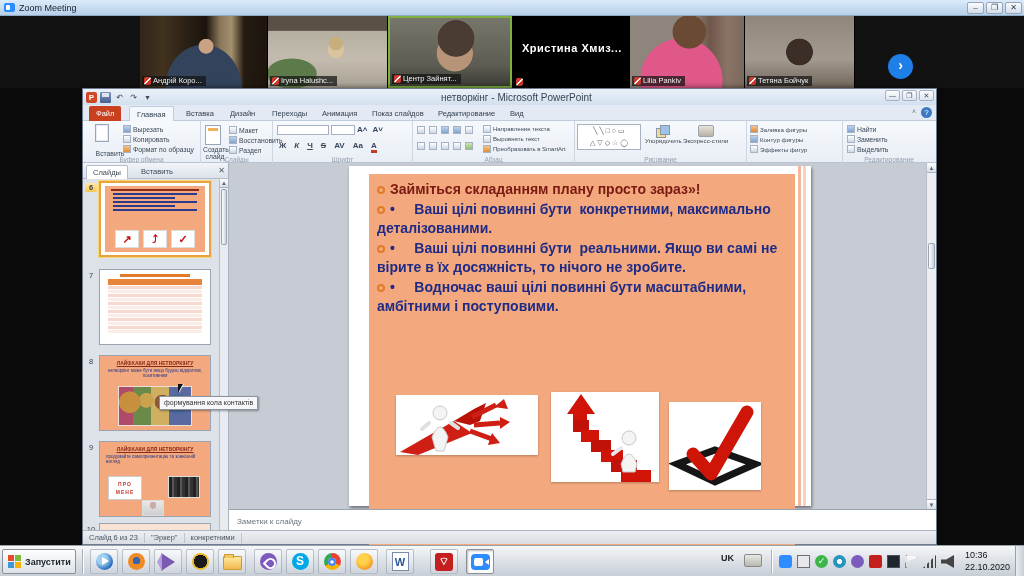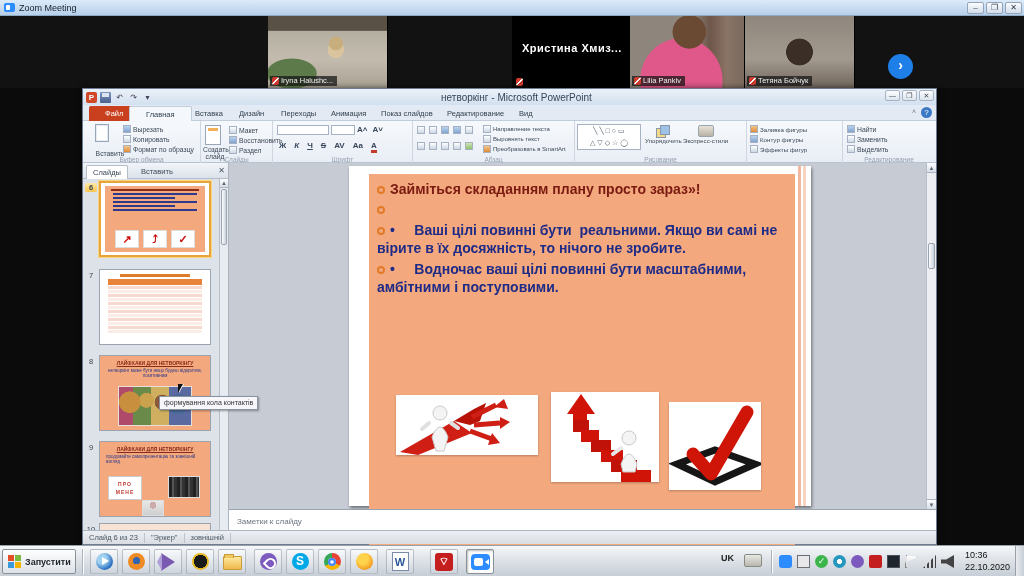--- a/index.html
+++ b/index.html
@@ -66,21 +66,21 @@
   .ppt-logo { background:#d04727; color:#fff; font-weight:bold; border-radius:2px; font-size:8px; }
   .save-ic { background:linear-gradient(#7d95c0,#4a618c); border-radius:1px; position:relative; }
   .save-ic::after { content:""; position:absolute; left:2px; top:1px; width:7px; height:4px; background:#dce4f0; }
   .ppt-title { position:absolute; left:14px; right:0; text-align:center; font-size:10px; color:#3a4554; pointer-events:none; }
   .ppt-controls { position:absolute; right:2px; top:1px; display:flex; gap:2px; }
   .pwc { width:15px; height:11px; font-size:7px; line-height:10px; text-align:center; color:#44505f;
     background:linear-gradient(#fcfdfe,#dde5ee); border:1px solid #a4b2c4; border-radius:2px; }
   .pwc.min::before{content:"—";} .pwc.max::before{content:"❐";} .pwc.cls::before{content:"✕";}
 
   .tabrow { position:absolute; left:0; top:16px; right:0; height:16px; background:#e4eaf3; border-bottom:1px solid #c2cddb; }
-  .rtab { position:absolute; top:1px; height:15px; font-size:7.5px; line-height:15px; padding:0 16px; color:#33404f; }
+  .rtab { position:absolute; top:1px; height:15px; font-size:7.5px; line-height:15px; padding:0 7px; color:#33404f; }
   .rtab.file { background:#c8401e; color:#fff; border-radius:2px 2px 0 0; }
   .rtab.active { background:#f4f8fc; border:1px solid #c2cddb; border-bottom:none; border-radius:2px 2px 0 0; }
   .ribbon-help { position:absolute; right:4px; top:2px; width:11px; height:11px; border-radius:50%;
     background:#3b79c4; color:#fff; font-size:8px; line-height:11px; text-align:center; }
   .ribbon-collapse { position:absolute; right:20px; top:3px; font-size:7px; color:#6b7684; }
 
   .ribbon { position:absolute; left:0; top:32px; right:0; height:42px; background:linear-gradient(#f6f9fc,#e9eef6); border-bottom:1px solid #b9c4d2; }
   .rgroup { position:absolute; top:0; height:42px; border-right:1px solid #cdd6e1; }
   .glabel { position:absolute; left:0; right:0; bottom:0; text-align:center; font-size:6.5px; color:#939dab; }
   .minirow { position:absolute; font-size:6.8px; color:#3c4856; white-space:nowrap; display:flex; align-items:center; gap:2px; }
@@ -240,24 +240,36 @@
     <span class="zoom-app-icon"></span>
     <span class="zoom-title">Zoom Meeting</span>
     <div class="win-controls">
       <span class="wc min"></span>
       <span class="wc max"></span>
       <span class="wc cls"></span>
     </div>
   </div>
 
   <div class="video-strip">
+    <div class="tile t0">
+      <div class="name-tag">
+        <span class="mic-muted"></span>
+        <span>Андрій Коро...</span>
+      </div>
+    </div>
     <div class="tile t1">
       <div class="name-tag">
         <span class="mic-muted"></span>
         <span>Iryna Halushc...</span>
+      </div>
+    </div>
+    <div class="tile t2">
+      <div class="name-tag">
+        <span class="mic-muted"></span>
+        <span>Центр Зайнят...</span>
       </div>
     </div>
     <div class="tile t3">
       <span class="big-name">Христина  Хмиз...</span>
       <div class="name-tag" style="background:none">
         <span class="mic-muted"></span>
       </div>
     </div>
     <div class="tile t4">
       <div class="name-tag">
@@ -527,21 +539,21 @@
           <div class="thumb"></div>
         </div>
       </div>
 
       <div class="canvas">
         <div class="slide">
           <div class="stripes"></div>
           <div class="obox">
             <div class="sl-text">
               <div class="ln title"><span class="ring"></span><span>Займіться складанням плану просто зараз»!</span></div>
-              <div class="ln"><span class="ring"></span></div>
+              <div class="ln"><span class="ring"></span><span>•&nbsp;&nbsp;&nbsp;&nbsp;&nbsp;Ваші цілі повинні бути &nbsp;конкретними, максимально деталізованими.</span></div>
               <div class="ln"><span class="ring"></span><span>•&nbsp;&nbsp;&nbsp;&nbsp;&nbsp;Ваші цілі повинні бути &nbsp;реальними. Якщо ви самі не вірите в їх досяжність, то нічого не зробите.</span></div>
               <div class="ln"><span class="ring"></span><span>•&nbsp;&nbsp;&nbsp;&nbsp;&nbsp;Водночас ваші цілі повинні бути масштабними, амбітними і поступовими.</span></div>
             </div>
 
             <div class="sl-img img1">
               <svg width="100%" height="100%" viewBox="0 0 142 60">
                 <polygon points="4,57 58,26 76,38 22,60" fill="#cf1f14"></polygon>
                 <polygon points="58,26 78,14 90,8 84,26 74,30" fill="#b81207"></polygon>
                 <line x1="76" y1="22" x2="100" y2="10" stroke="#cf1f14" stroke-width="5"></line>
                 <polygon points="108,4 112,14 98,12" fill="#cf1f14"></polygon>
@@ -589,21 +601,21 @@
         <span>Заметки к слайду</span>
       </div>
 
       <div class="cursor"></div>
       <div class="tooltip" style="top:233px">формування кола контактів</div>
     </div>
 
     <div class="statusbar">
       <span class="sseg">Слайд 6 из 23</span>
       <span class="sseg">"Эркер"</span>
-      <span class="sseg">зовнішній</span>
+      <span class="sseg">конкретними</span>
     </div>
   </div>
 
   <div class="taskbar">
     <div class="start">
       <span class="winlogo">
           <i class="r"></i>
           <i class="g"></i>
           <i class="b"></i>
           <i class="y"></i>

